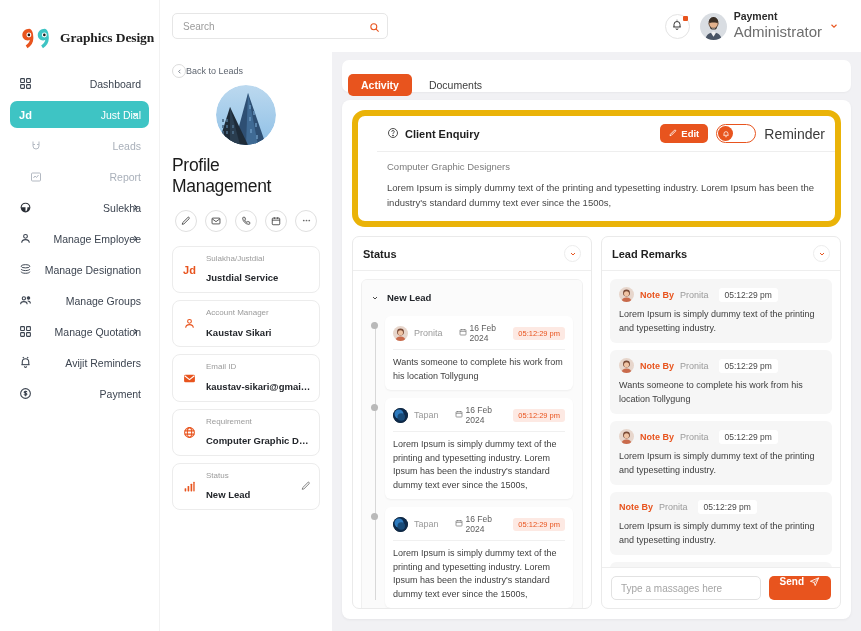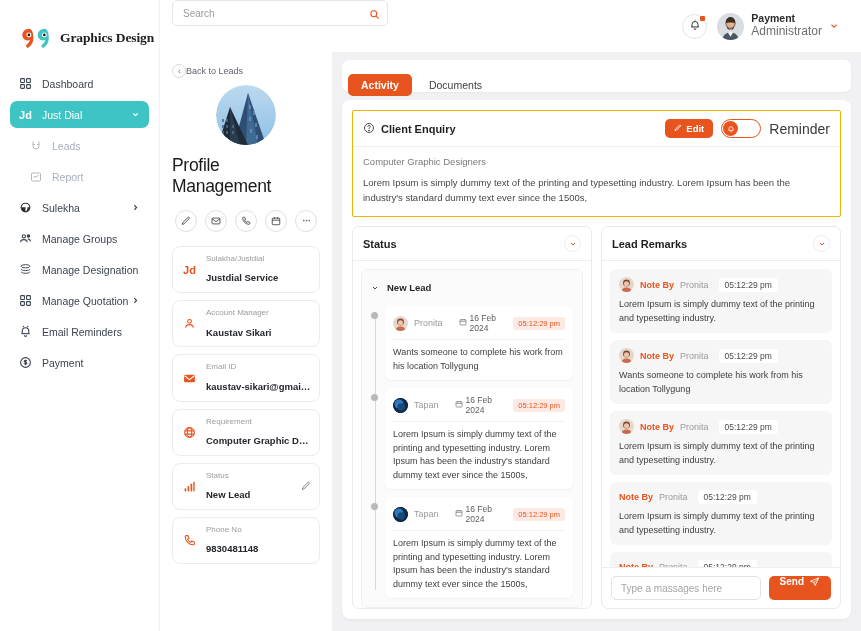--- a/index.html
+++ b/index.html
@@ -36,39 +36,40 @@
     font-weight: 700; font-size: 13.5px; color: #222;
     letter-spacing: -0.1px;
   }
   .nav { margin-top: 12px; padding: 0 10px; }
   .nav-item {
     display: flex; align-items: center; gap: 9px;
     height: 27px; padding: 0 8px; margin-bottom: 4px;
     border-radius: 7px; cursor: pointer;
     font-size: 10.5px; color: #3c4450;
     position: relative;
+    justify-content: space-between;
   }
   .nav-item .ico { width: 15px; height: 15px; flex:0 0 15px; display:flex; align-items:center; justify-content:center; }
   .nav-item .ico svg { display:block; }
   .nav-item.active { background: #3EC4C4; color: #ffffff; }
   .nav-item.active .label { color:#fff; }
   .nav-item.sub { padding-left: 18px; color: #a9b0ba; font-size: 10.5px; }
   .nav-item .chev { position:absolute; right: 9px; top: 50%; transform: translateY(-50%); }
   .jd-badge { font-weight: 700; font-size: 11px; font-family:"Liberation Sans",sans-serif; }
 
   
   .main {
     flex: 1; height: 631px;
     display: flex; flex-direction: column;
     background: #ffffff;
     min-width: 0;
   }
   .topbar {
     height: 52px; flex: 0 0 52px;
-    display: flex; 
+    display: flex; align-items: center;
     padding: 0 22px 0 12px;
     background: #ffffff;
   }
   .search-wrap { position: relative; width: 216px; }
   .search-input {
     width: 100%; height: 26px;
     border: 1px solid #e6e6e6; border-radius: 5px;
     padding: 0 26px 0 10px;
     font-size: 10px; color: #8b8b8b;
     font-family: "Liberation Sans", sans-serif;
@@ -83,21 +84,21 @@
     display:flex; align-items:center; justify-content:center;
     position: relative; cursor: pointer;
   }
   .bell-dot {
     position:absolute; top: 1px; right: 1px;
     width: 5px; height: 5px; border-radius: 1px; background:#E8541E;
   }
   .user-box { display:flex; align-items:center; gap:7px; cursor:pointer; }
   .avatar-sm { width: 27px; height: 27px; border-radius: 50%; overflow:hidden; flex:0 0 27px; }
   .user-name { font-size: 10.5px; font-weight: 700; color: #2b2b2b; line-height: 1.15; }
-  .user-role { font-size: 12px; color: #6e6e6e; line-height: 1.3; }
+  .user-role { font-size: 15px; color: #6e6e6e; line-height: 1.3; }
 
   
   .body-row {
     flex: 1; display: flex; min-height: 0;
     padding: 0 0 0 0;
   }
   .profile-col {
     width: 172px; flex: 0 0 172px;
     background: #ffffff;
     padding: 12px 12px 0 12px;
@@ -162,22 +163,23 @@
 
   
   .panel-stack {
     background:#fff; border-radius: 8px;
     flex: 1; min-height: 0;
     padding: 10px;
     display:flex; flex-direction: column; gap: 9px;
     box-shadow: 0 1px 3px rgba(0,0,0,0.05);
   }
   .enquiry-card {
-    border: 1px solid #eab308; border-radius: 2px;
+    border: 6px solid #eab308; border-radius: 13px;
     flex: 0 0 auto;
+    padding-left: 19px;
   }
   .enquiry-head {
     display:flex; align-items:center; gap: 6px;
     padding: 8px 10px; border-bottom: 1px solid #eeeeee;
   }
   .enquiry-title { font-size: 11px; font-weight: 700; color: #1f1f1f; }
   .enquiry-actions { margin-left:auto; display:flex; align-items:center; gap: 8px; }
   .edit-btn {
     background:#E8541E; color:#fff; border:none; border-radius: 5px;
     height: 19px; padding: 0 9px; font-size: 9.5px; font-weight: 700;
@@ -368,42 +370,56 @@
             </svg>
         </span>
         <span class="label">Sulekha</span>
         <span class="chev">
           <svg width="9" height="9" viewBox="0 0 24 24" fill="none" stroke="#3c4450" stroke-width="3">
               <polyline points="9 6 15 12 9 18"></polyline>
             </svg>
         </span>
       </div>
 
+      <div class="nav-item">
+        <span class="ico">
+          <svg width="13" height="13" viewBox="0 0 24 24" fill="none" stroke="#3c4450" stroke-width="2">
+              <circle cx="12" cy="8" r="3.5"></circle>
+              <path d="M5 20c0-3.9 3.1-6 7-6s7 2.1 7 6"></path>
+            </svg>
+        </span>
+        <span class="label">Manage Employee</span>
+        <span class="chev">
+          <svg width="9" height="9" viewBox="0 0 24 24" fill="none" stroke="#3c4450" stroke-width="3">
+              <polyline points="9 6 15 12 9 18"></polyline>
+            </svg>
+        </span>
+      </div>
+
+      <div class="nav-item">
+        <span class="ico">
+          <svg width="13" height="13" viewBox="0 0 24 24" fill="none" stroke="#3c4450" stroke-width="1.8">
+              <ellipse cx="12" cy="6" rx="8" ry="3"></ellipse>
+              <path d="M4 11c0 1.7 3.6 3 8 3s8-1.3 8-3"></path>
+              <path d="M4 16c0 1.7 3.6 3 8 3s8-1.3 8-3"></path>
+            </svg>
+        </span>
+        <span class="label">Manage Designation</span>
+      </div>
 
       <div class="nav-item">
         <span class="ico">
           <svg width="13" height="13" viewBox="0 0 24 24" fill="none" stroke="#3c4450" stroke-width="2">
               <circle cx="9" cy="8" r="3"></circle>
               <path d="M3 19c0-3.3 2.7-5 6-5s6 1.7 6 5"></path>
               <circle cx="17.5" cy="7.5" r="2.3" fill="#3c4450"></circle>
               <path d="M16 13c2.8 0 5 1.6 5 4.5"></path>
             </svg>
         </span>
         <span class="label">Manage Groups</span>
-      </div>
-
-      <div class="nav-item">
-        <span class="ico">
-          <svg width="13" height="13" viewBox="0 0 24 24" fill="none" stroke="#3c4450" stroke-width="1.8">
-              <ellipse cx="12" cy="6" rx="8" ry="3"></ellipse>
-              <path d="M4 11c0 1.7 3.6 3 8 3s8-1.3 8-3"></path>
-              <path d="M4 16c0 1.7 3.6 3 8 3s8-1.3 8-3"></path>
-            </svg>
-        </span>
-        <span class="label">Manage Designation</span>
       </div>
 
       <div class="nav-item">
         <span class="ico">
           <svg width="13" height="13" viewBox="0 0 24 24" fill="none" stroke="#3c4450" stroke-width="2">
               <rect x="3" y="3" width="7" height="7" rx="1"></rect>
               <rect x="14" y="3" width="7" height="7" rx="1"></rect>
               <rect x="3" y="14" width="7" height="7" rx="1"></rect>
               <rect x="14" y="14" width="7" height="7" rx="1"></rect>
             </svg>
@@ -419,21 +435,21 @@
       <div class="nav-item">
         <span class="ico">
           <svg width="13" height="13" viewBox="0 0 24 24" fill="none" stroke="#3c4450" stroke-width="2">
               <path d="M6 16v-5a6 6 0 0 1 12 0v5"></path>
               <path d="M4.5 16h15"></path>
               <path d="M10 19a2 2 0 0 0 4 0"></path>
               <path d="M9 4 7 2"></path>
               <path d="M15 4l2-2"></path>
             </svg>
         </span>
-        <span class="label">Email Reminders</span>
+        <span class="label">Avijit Reminders</span>
       </div>
 
       <div class="nav-item">
         <span class="ico">
           <svg width="13" height="13" viewBox="0 0 24 24" fill="none" stroke="#3c4450" stroke-width="2">
               <circle cx="12" cy="12" r="9"></circle>
               <path d="M12 7v10M14.5 9.5c0-1-1-1.6-2.5-1.6s-2.5.7-2.5 1.8 1.2 1.5 2.5 1.8 2.6.7 2.6 1.9-1.1 1.7-2.6 1.7-2.6-.7-2.6-1.7"></path>
             </svg>
         </span>
         <span class="label">Payment</span>
@@ -652,31 +668,20 @@
               <span class="info-label" style="display:block">Status</span>
               <span class="info-value" style="display:block">New Lead</span>
             </span>
             <span class="info-edit">
               <svg width="10" height="10" viewBox="0 0 24 24" fill="none" stroke="#6b6b6b" stroke-width="2">
                   <path d="M16.5 3.5a2.1 2.1 0 0 1 3 3L7 19l-4 1 1-4z"></path>
                 </svg>
             </span>
           </div>
 
-          <div class="info-card">
-            <span class="info-ico">
-              <svg width="13" height="13" viewBox="0 0 24 24" fill="none" stroke="#E8541E" stroke-width="2">
-                  <path d="M6 3h3l2 5-2.5 1.5a12 12 0 0 0 6 6L16 13l5 2v3a2 2 0 0 1-2 2A16 16 0 0 1 4 5a2 2 0 0 1 2-2z"></path>
-                </svg>
-            </span>
-            <span class="info-txt">
-              <span class="info-label" style="display:block">Phone No</span>
-              <span class="info-value" style="display:block">9830481148</span>
-            </span>
-          </div>
         </div>
       </section>
 
       <section class="content-col">
 
         <div class="tabs-card">
           <div class="tab active">Activity</div>
           <div class="tab">Documents</div>
         </div>
 

